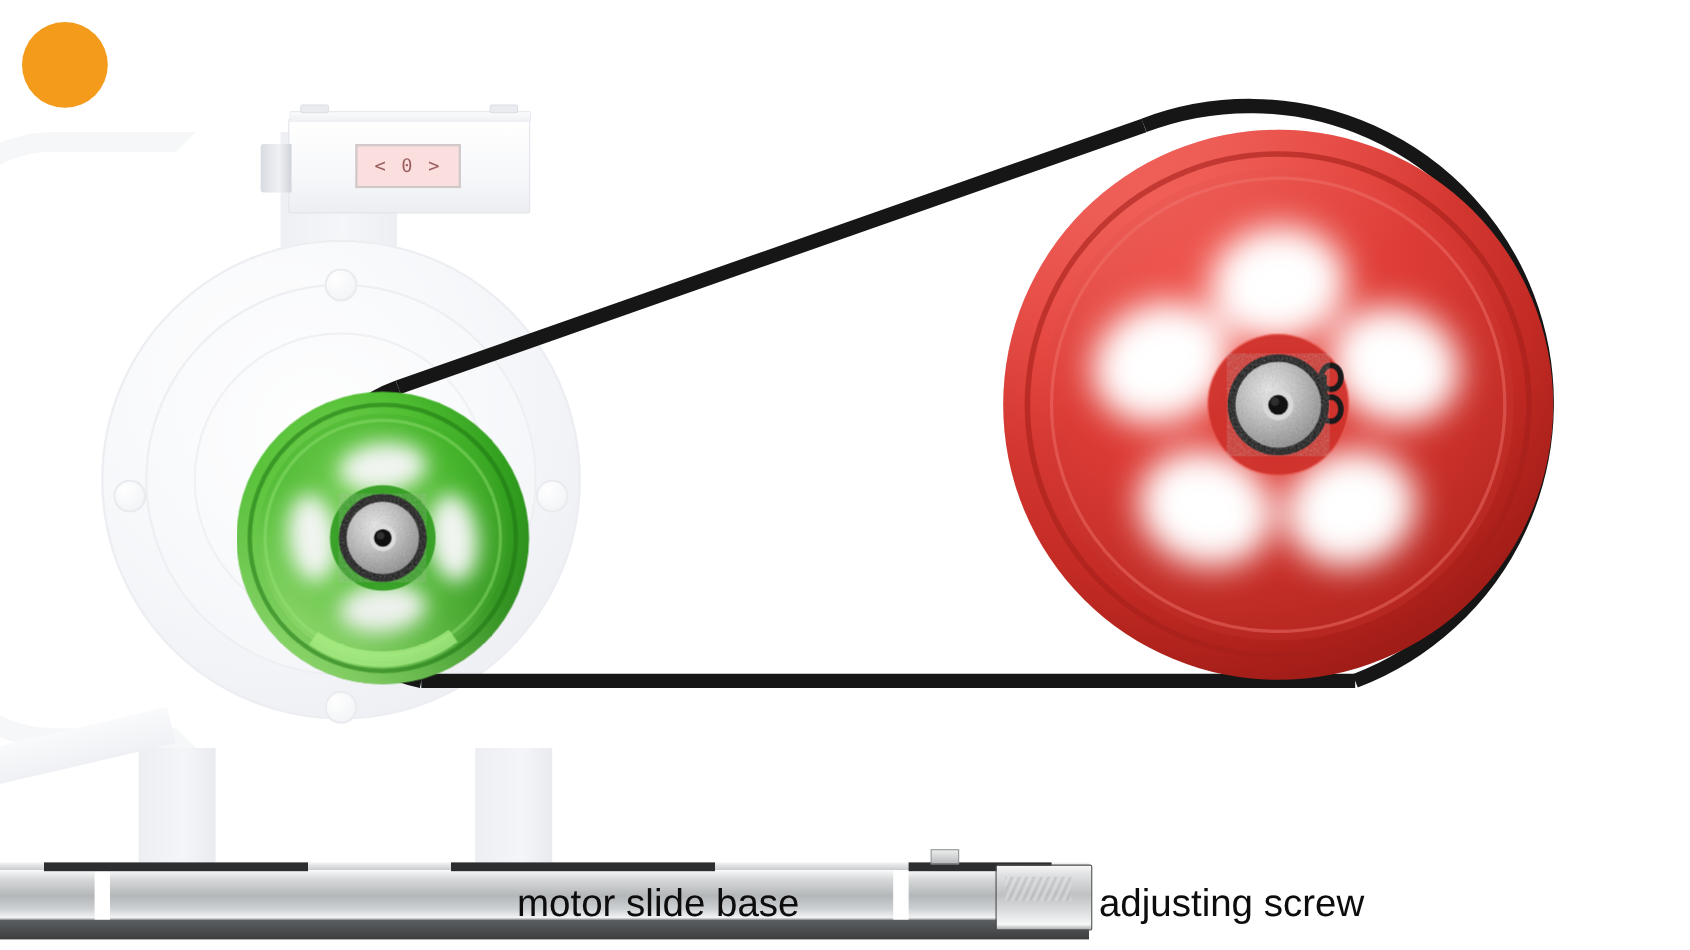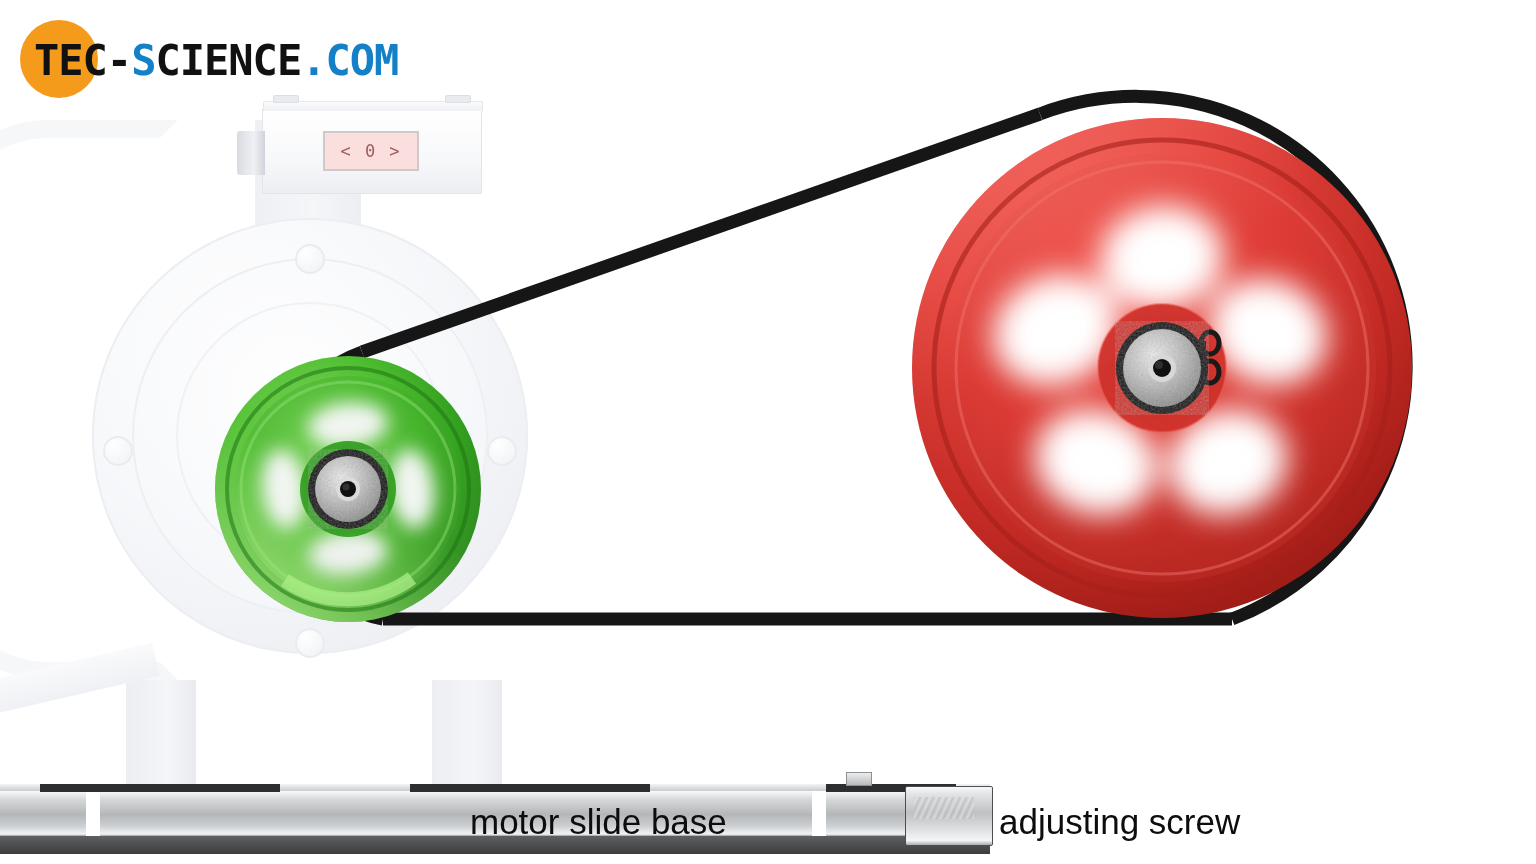--- a/index.html
+++ b/index.html
@@ -187,23 +187,20 @@
   .lbl-slide { left:470px; top:802px; }
   .lbl-screw { left:999px; top:802px; }
 </style>
 </head>
 <body>
 
 <div id="stage">
 
   <div class="logo">
     <div class="logo-dot"></div>
-    <div class="logo-text">
-      <span class="blk">TEC-</span><span class="blu">S</span><span class="blk">CIENCE</span><span class="blu">.COM</span>
-    </div>
   </div>
 
   <div class="motor">
     <div class="cable"></div>
 
     <div class="fins" id="fins">
         <div class="fin" style="transform: rotate(0deg);"></div>
         <div class="fin" style="transform: rotate(10.5882deg);"></div>
         <div class="fin" style="transform: rotate(21.1765deg);"></div>
         <div class="fin" style="transform: rotate(31.7647deg);"></div>

